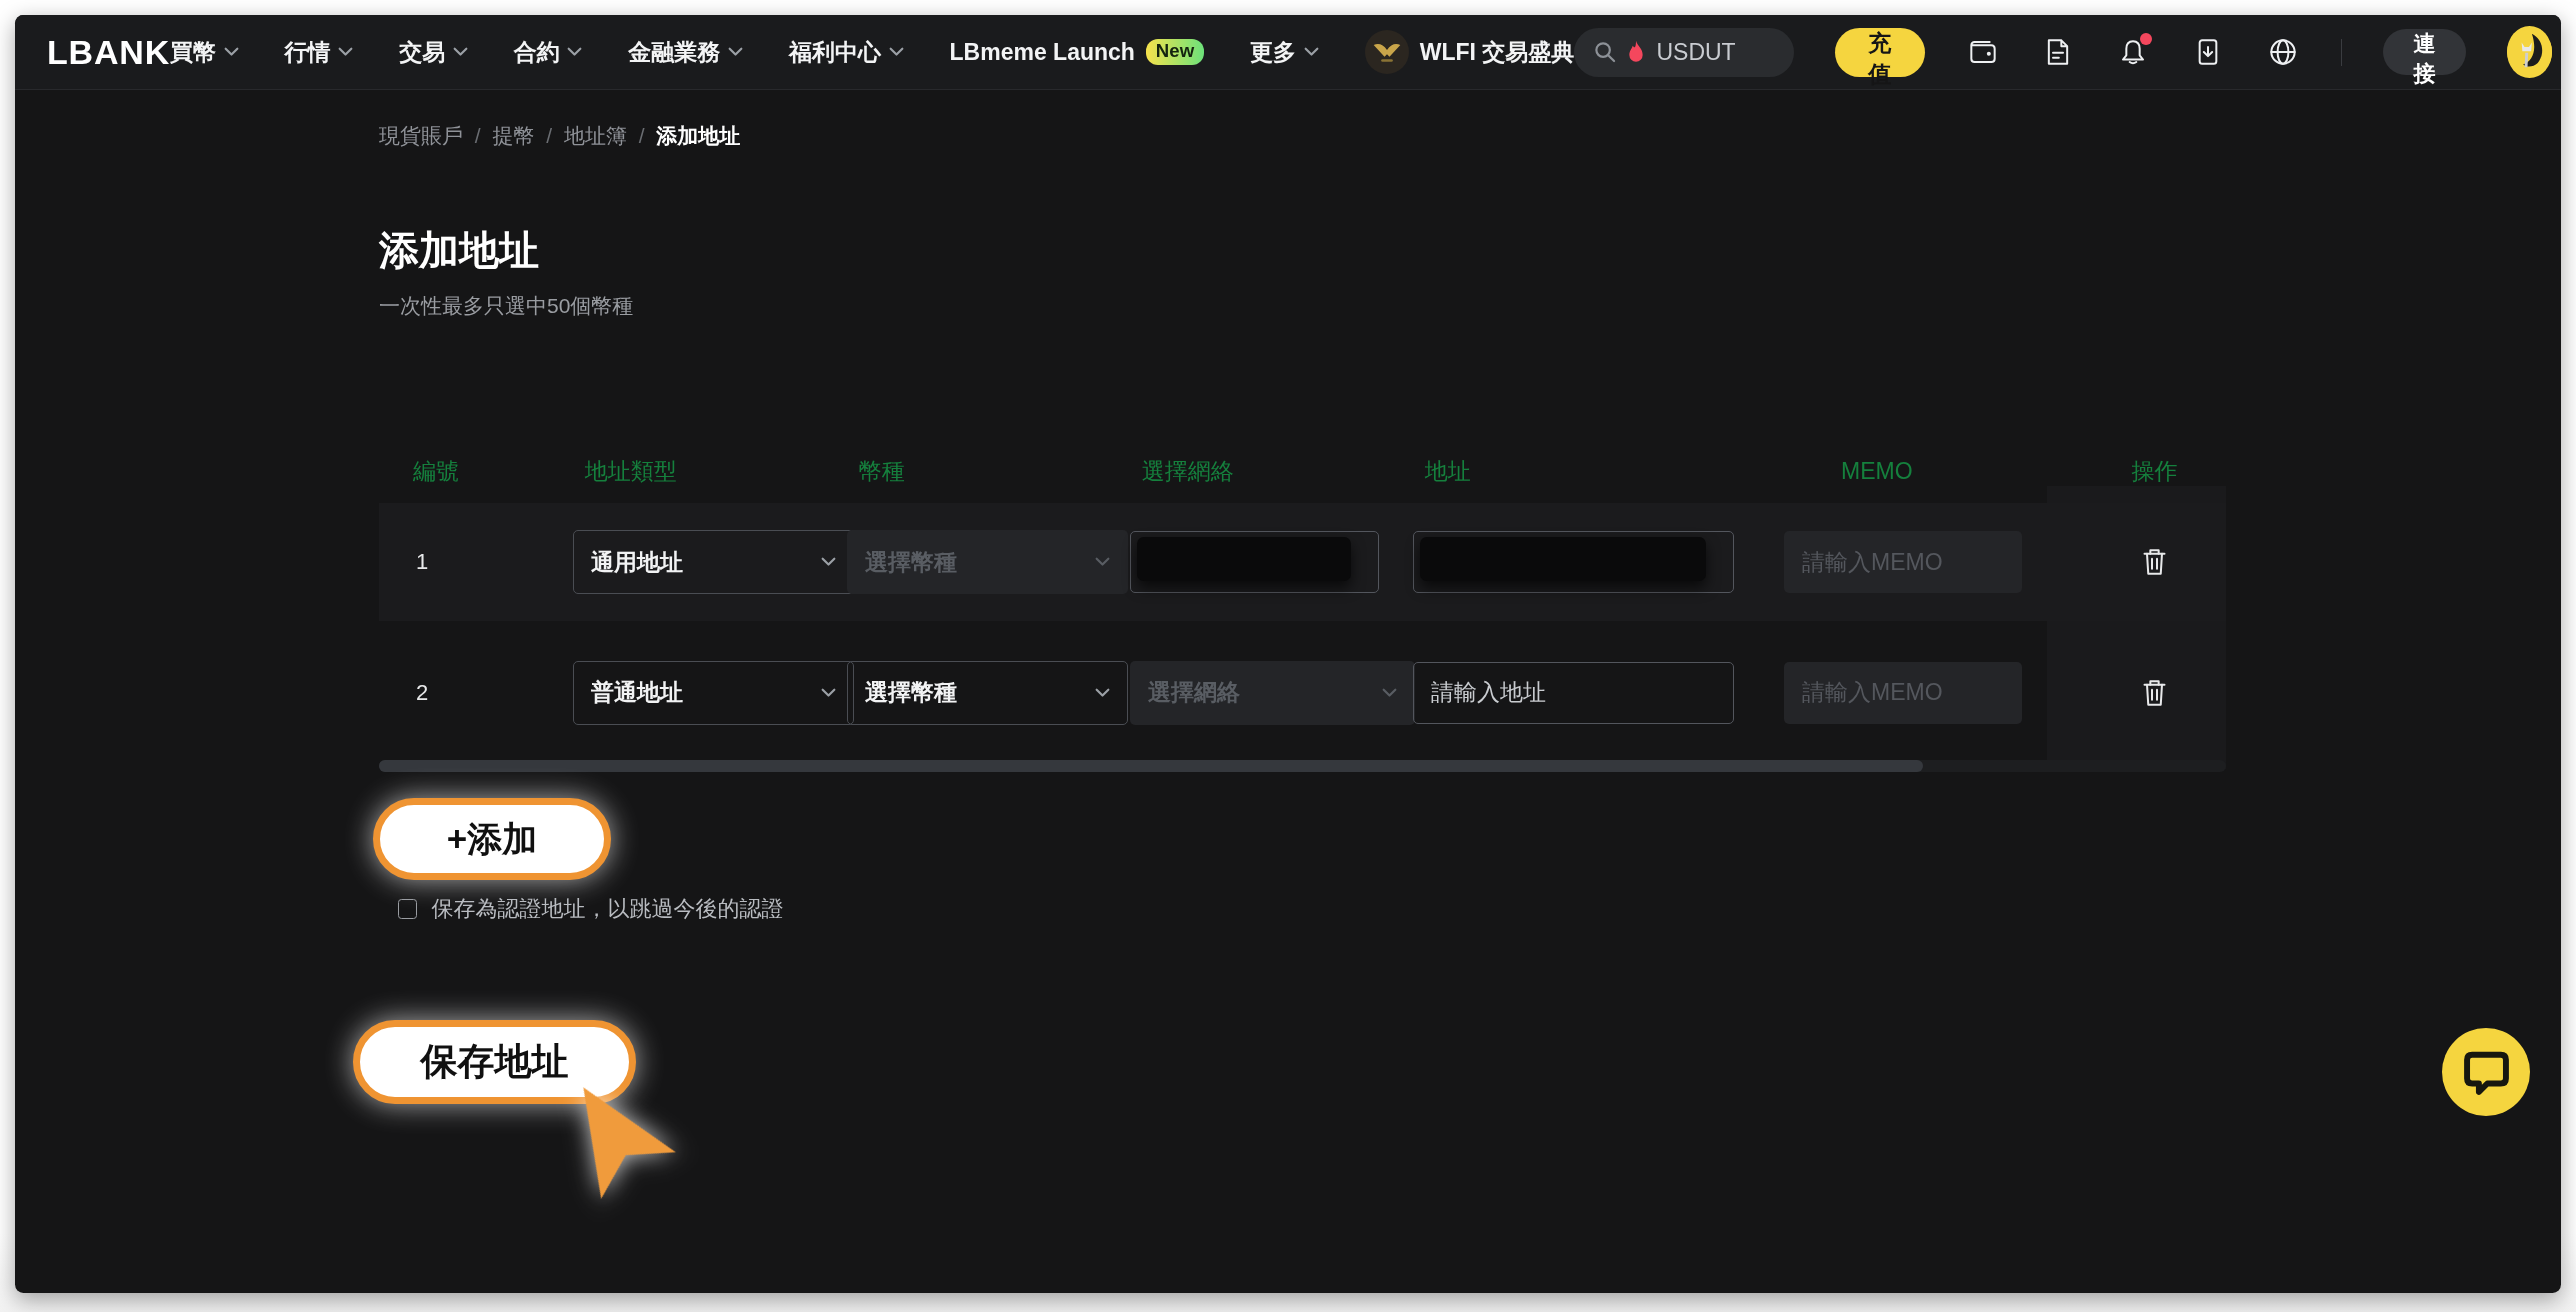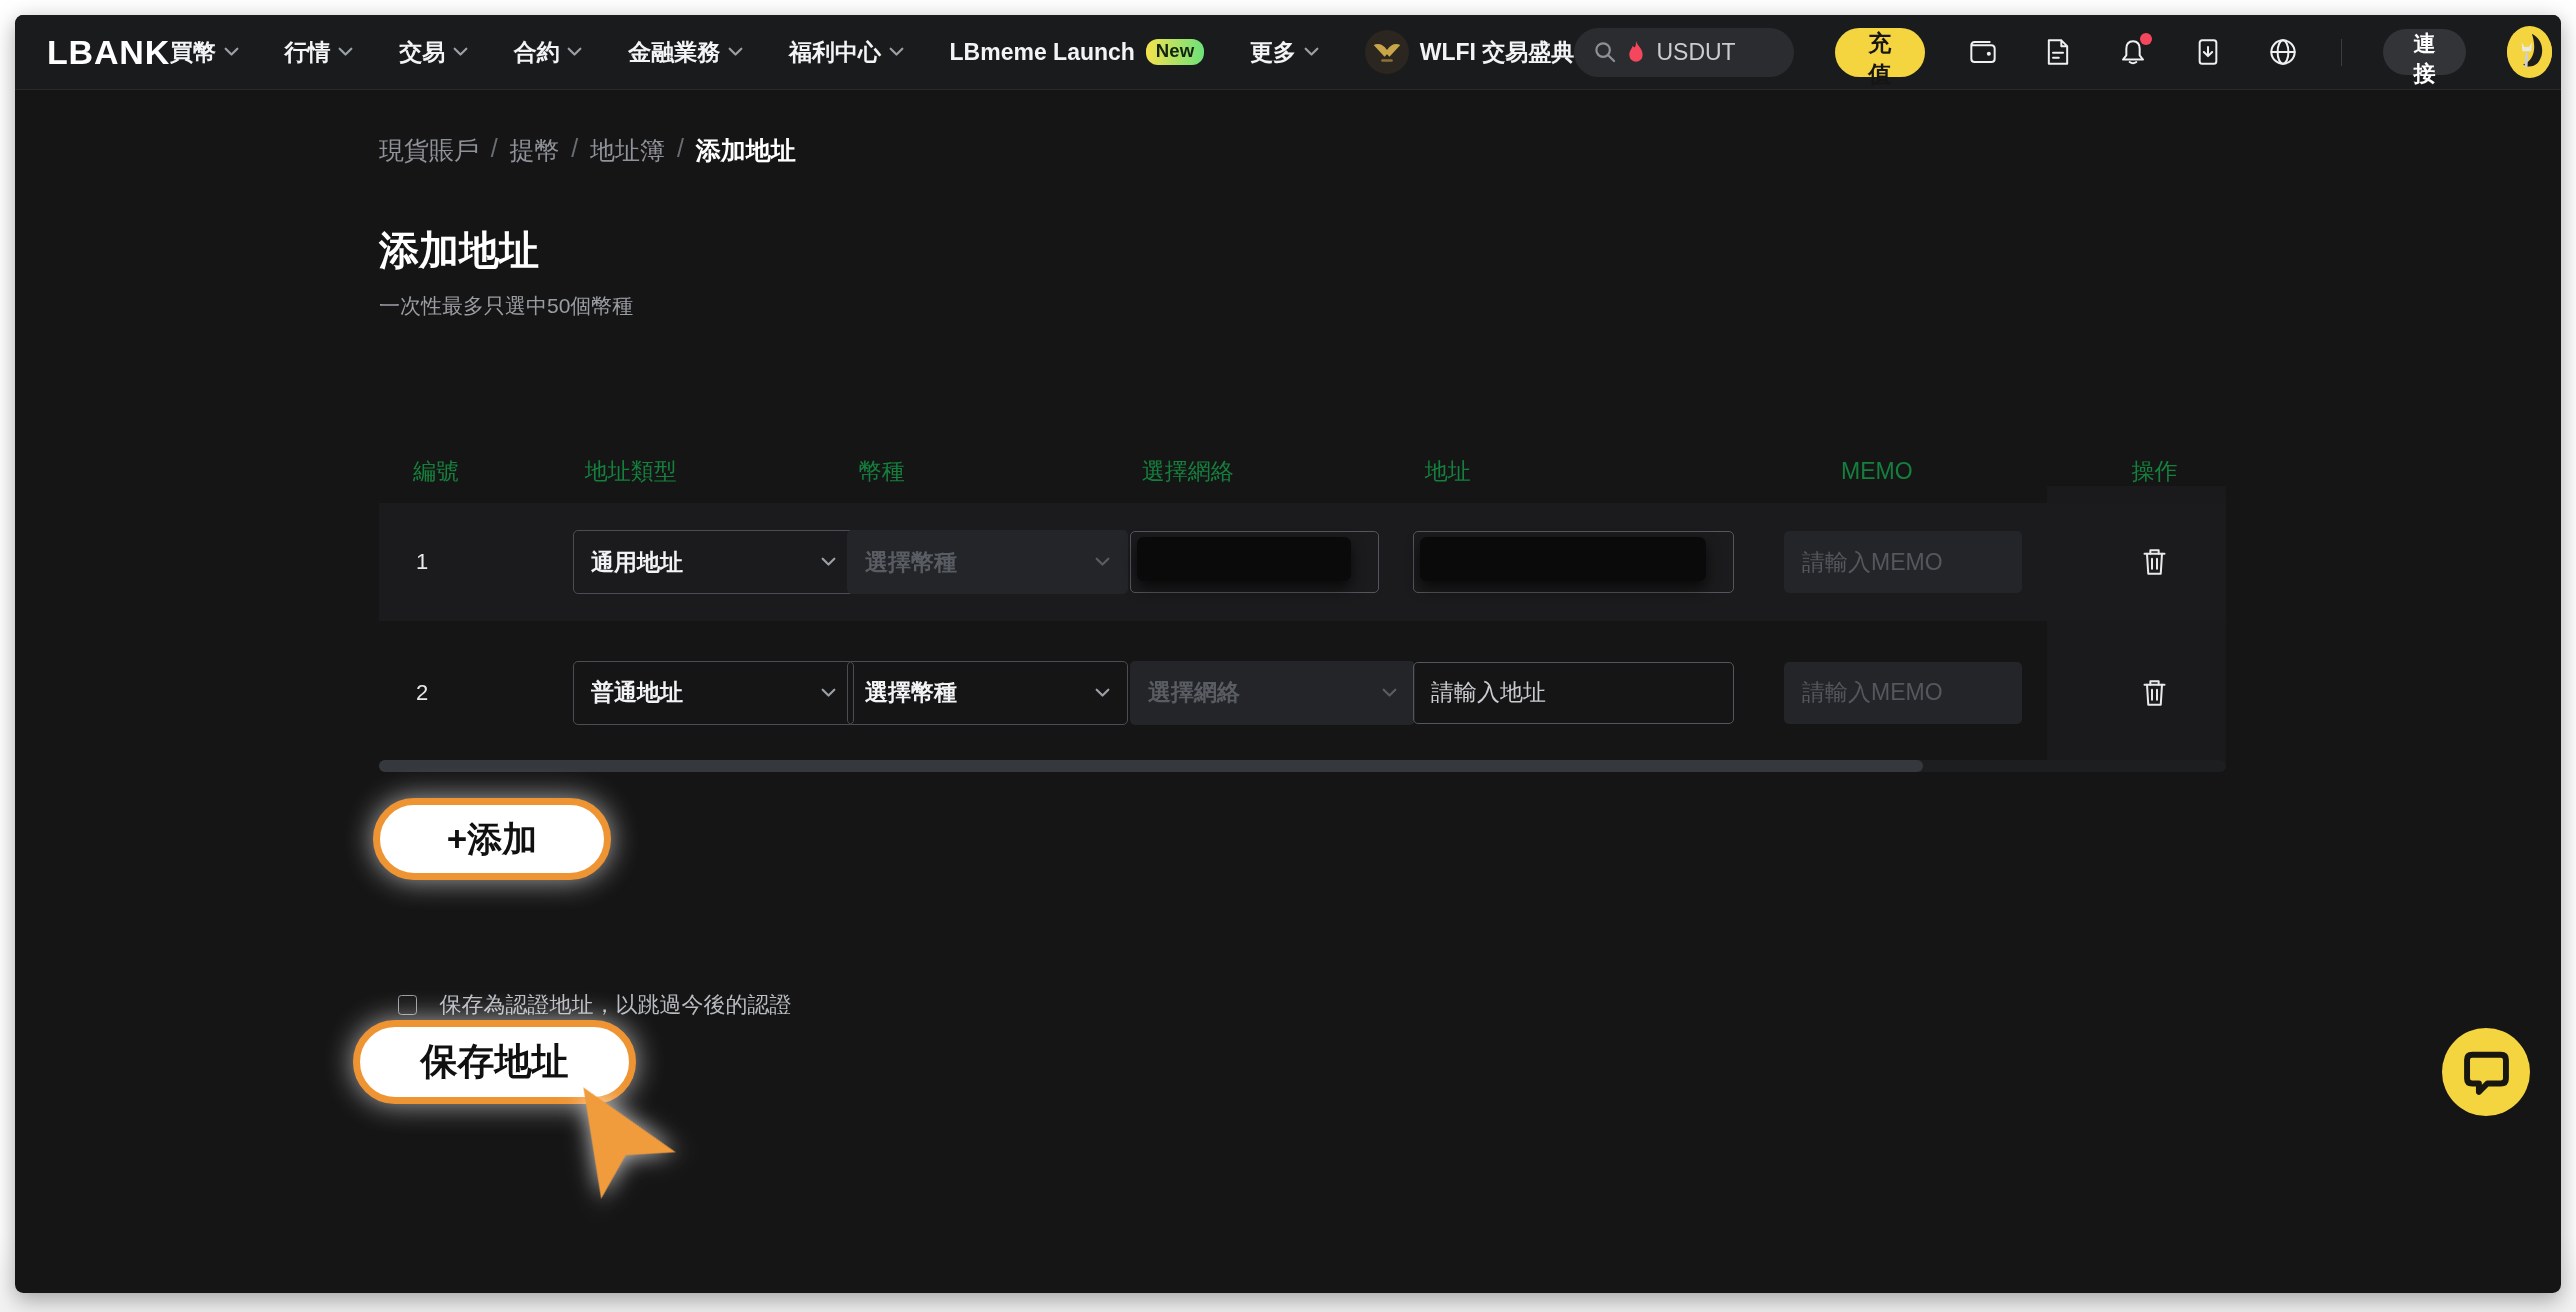--- a/index.html
+++ b/index.html
@@ -50,21 +50,21 @@
   .dot{position:absolute;right:-1.7px;top:-1.7px;width:11.8px;height:11.8px;border-radius:50%;background:#f4475d;}
   .vdivider{width:1.7px;height:27px;background:#3a3c40;}
   .btn-connect{
     background:#323438;color:#fff;border:none;border-radius:23.6px;height:46px;
     padding:0 22px;font-size:22px;font-weight:700;cursor:pointer;font-family:inherit;
   }
   .avatar{width:52px;height:52px;border-radius:50%;background:#f5d53f;overflow:hidden;cursor:pointer;position:relative;}
   .avatar svg{width:100%;height:100%;}
   
   .content{position:relative;width:100%;height:calc(100% - 75px);}
-  .breadcrumb{position:absolute;left:364px;top:44px;display:flex;gap:11.8px;font-size:25px;color:#8f9298;}
+  .breadcrumb{position:absolute;left:364px;top:32px;display:flex;gap:11.8px;font-size:21px;color:#8f9298;align-items:center;}
   .breadcrumb .crumb{cursor:pointer;}
   .breadcrumb .sep{color:#6a6d72;}
   .breadcrumb .current{color:#fff;font-weight:700;}
   .page-title{position:absolute;left:364px;top:133px;font-size:40px;font-weight:800;color:#fff;}
   .page-sub{position:absolute;left:364px;top:202px;font-size:21px;color:#9a9da2;}
   
   .table{position:absolute;left:364px;top:349px;width:1847px;}
   .trow{position:absolute;left:0;width:1847px;display:grid;
         grid-template-columns:194px 274px 283px 283px 371px 299px 143px;align-items:center;}
   .op-strip{position:absolute;left:1668px;top:47px;width:179px;height:283px;background:#1a1a1c;}
@@ -100,21 +100,21 @@
   .scrolltrack{position:absolute;left:0;top:321px;width:1847px;height:11.8px;background:#1d1e20;border-radius:5.9px;}
   .scrollthumb{position:absolute;left:0;top:0;width:1544px;height:11.8px;background:#35383d;border-radius:5.9px;cursor:grab;}
   
   .guide-btn{
     position:absolute;background:#fff;color:#101010;font-weight:800;font-family:inherit;
     border:7.6px solid #ef9432;border-radius:59px;cursor:pointer;
     box-shadow:0 0 29px rgba(255,255,255,.65);display:flex;align-items:center;justify-content:center;
   }
   .btn-add{left:358px;top:708px;width:238px;height:82px;font-size:35px;}
   .btn-save{left:338px;top:930px;width:283px;height:84px;font-size:37px;}
-  .check-row{position:absolute;left:383px;top:900px;display:flex;align-items:center;gap:22px;}
+  .check-row{position:absolute;left:383px;top:804px;display:flex;align-items:center;gap:14px;}
   .checkbox{
     appearance:none;-webkit-appearance:none;width:19.4px;height:19.4px;margin:0;
     border:1.7px solid #9a9da2;border-radius:3.4px;background:transparent;cursor:pointer;
   }
   .check-label{font-size:22px;color:#b9bcc1;}
   .cursor-arrow{position:absolute;left:547px;top:989px;width:101px;height:110px;
     filter:drop-shadow(0 0 11.8px rgba(255,255,255,.8));transform:rotate(-32deg);}
   .cursor-arrow polygon{fill:#f09b3c;}
   .chat-bubble{
     position:absolute;left:2427px;top:938px;width:88px;height:88px;border-radius:50%;

